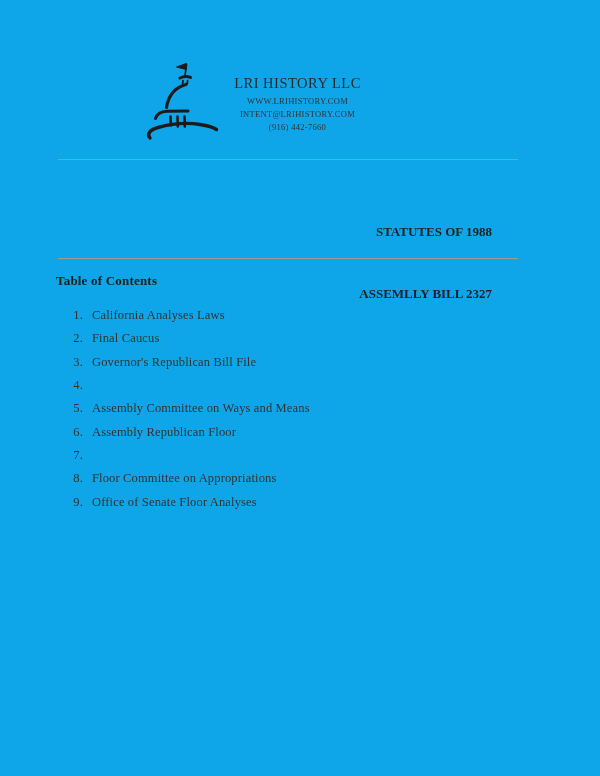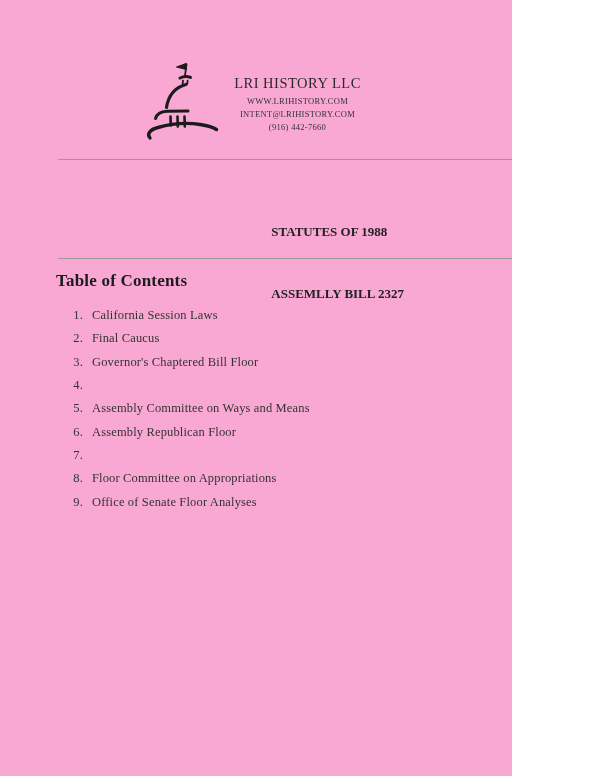--- a/index.html
+++ b/index.html
@@ -2,23 +2,23 @@
 <html><head>
 <meta charset="utf-8">
 <style>
   html, body {
     margin: 0;
     padding: 0;
     background: #ffffff;
   }
   .page {
     position: relative;
-    width: 512px;
+    width: 600px;
     height: 776px;
-    background: #f9a8d4;
+    background: #0ea5e9;
     font-family: "Liberation Serif", "DejaVu Serif", serif;
     color: #262626;
     overflow: hidden;
   }
 
   
   .logo {
     position: absolute;
     left: 142px;
     top: 61px;
@@ -57,35 +57,35 @@
     border-top: 1.5px solid #9a9a9a;
   }
   .rule-1 { top: 159px; }
   .rule-2 { top: 258px; }
 
   
   .reference {
     position: absolute;
     top: 181px;
     right: 108px;
-    text-align: left;
+    text-align: right;
     font-weight: bold;
     font-size: 13px;
     line-height: 20.5px;
     color: #222222;
     white-space: pre-wrap; 
   }
 
   
   .toc-heading {
     position: absolute;
     left: 56px;
     top: 272px;
     margin: 0;
-    font-size: 17px;
+    font-size: 13px;
     line-height: 18px;
     font-weight: bold;
     letter-spacing: 0.2px;
     color: #1c1c1c;
   }
   .toc-list {
     position: absolute;
     left: 64px;
     top: 304px;
     margin: 0;
@@ -151,29 +151,29 @@
     <div>ASSEMLLY BILL 2327</div>
   </div>
 
   <div class="rule rule-2"></div>
 
   <h1 class="toc-heading">Table of Contents</h1>
 
   <ol class="toc-list">
     <li class="toc-item">
       <span class="toc-num">1.</span>
-      <span class="toc-label">California Session Laws</span>
+      <span class="toc-label">California Analyses Laws</span>
     </li>
     <li class="toc-item">
       <span class="toc-num">2.</span>
       <span class="toc-label">Final Caucus</span>
     </li>
     <li class="toc-item">
       <span class="toc-num">3.</span>
-      <span class="toc-label">Governor's Chaptered Bill Floor</span>
+      <span class="toc-label">Governor's Republican Bill File</span>
     </li>
     <li class="toc-item">
       <span class="toc-num">4.</span>
     </li>
     <li class="toc-item">
       <span class="toc-num">5.</span>
       <span class="toc-label">Assembly Committee on Ways and Means</span>
     </li>
     <li class="toc-item">
       <span class="toc-num">6.</span>

